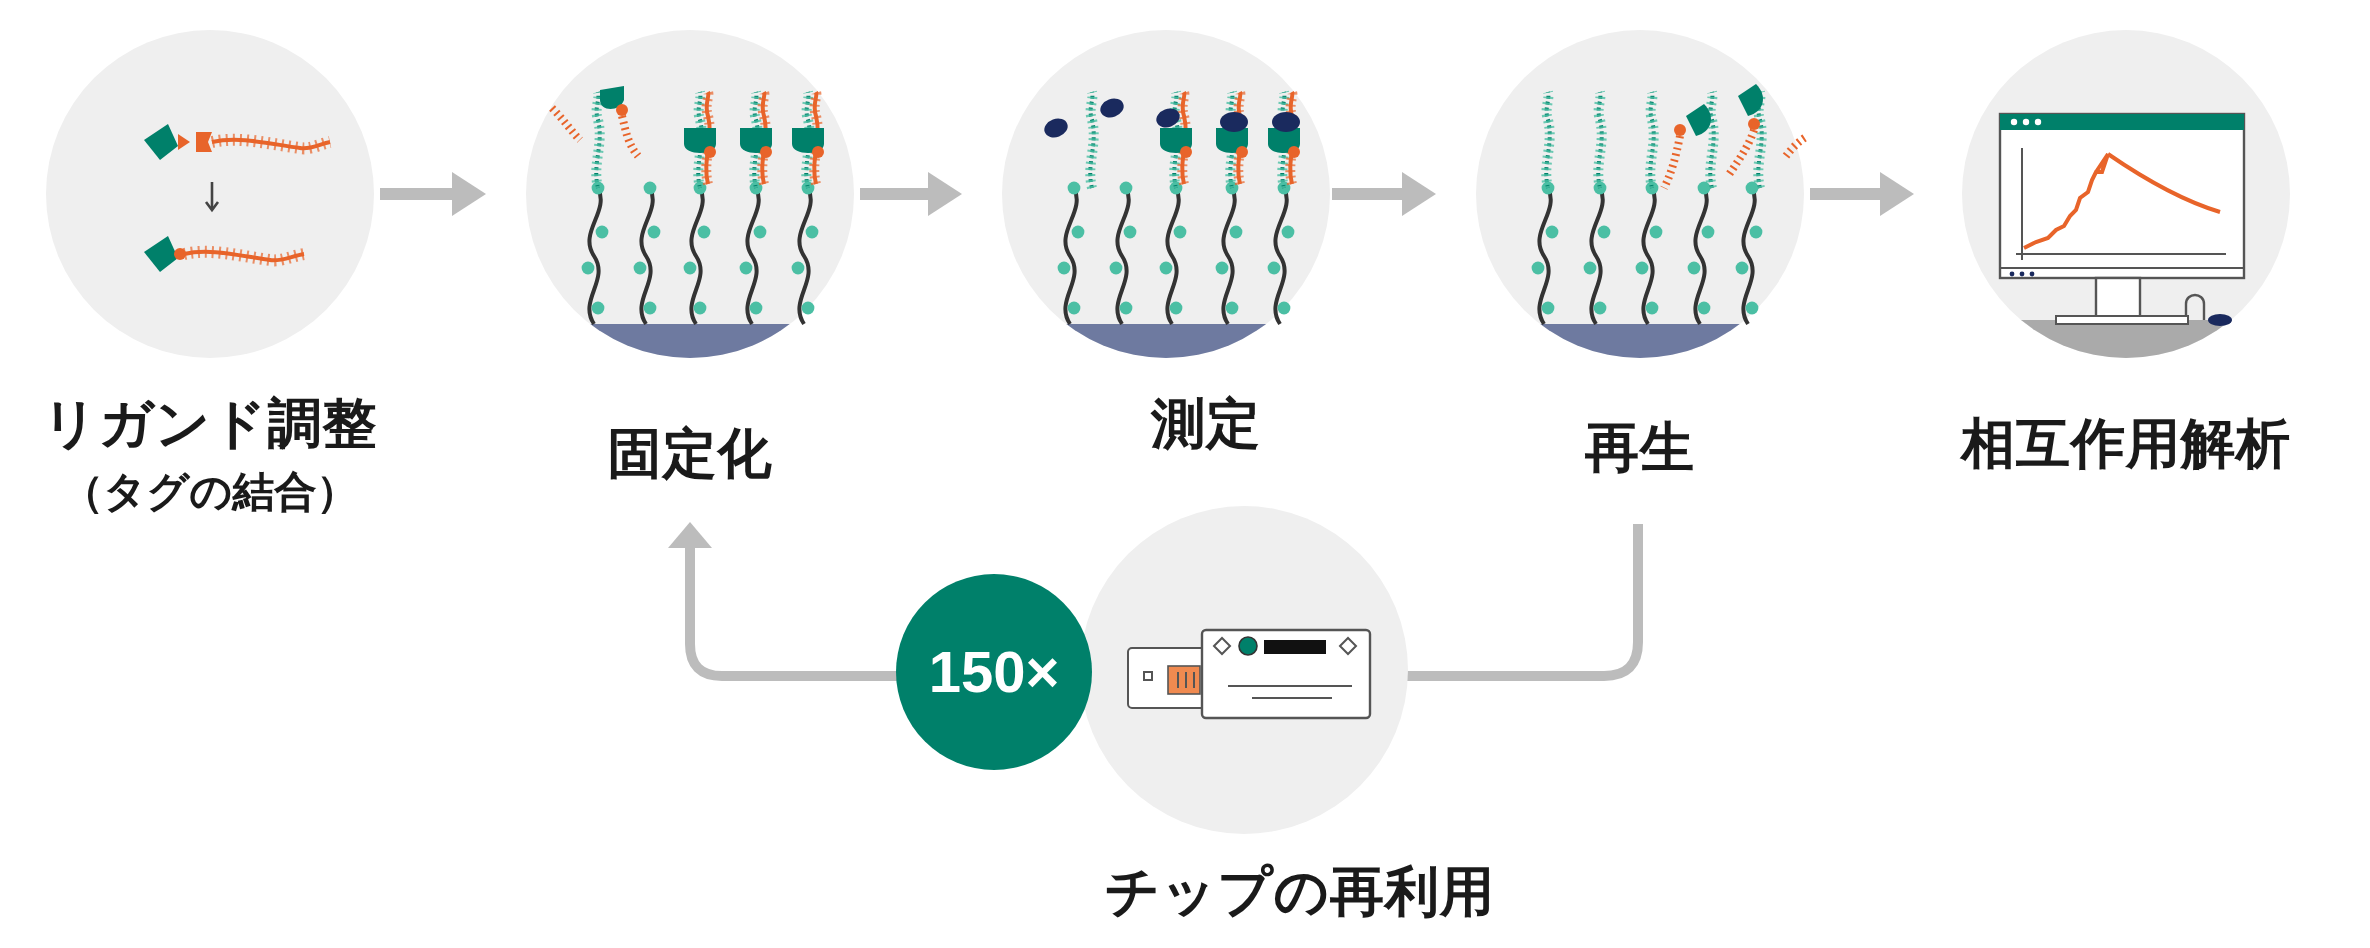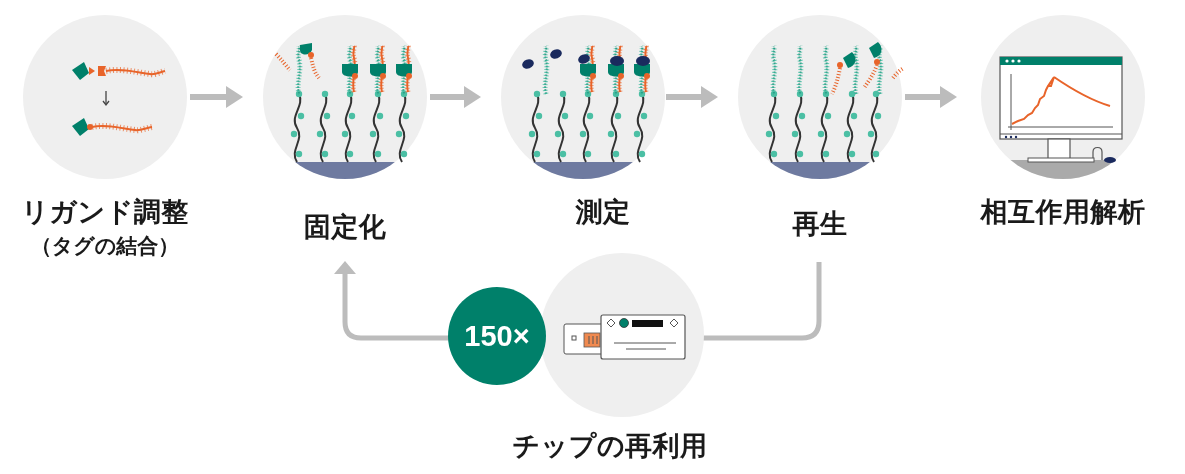--- a/index.html
+++ b/index.html
@@ -217,14 +217,14 @@
     <circle cx="497" cy="336" r="49" fill="#00806a"></circle>
     <text class="badge-text" x="497" y="346" text-anchor="middle" font-size="29" fill="#ffffff">150×</text>
   </g>
 </svg>
 
 <div class="label main" style="left:0;width:210px;top:194px;">リガンド調整</div>
 <div class="label sub" style="left:0;width:210px;top:232px;">（タグの結合）</div>
 <div class="label main" style="left:245px;width:200px;top:209px;">固定化</div>
 <div class="label main" style="left:503px;width:200px;top:194px;">測定</div>
 <div class="label main" style="left:720px;width:200px;top:194px;margin-top:12px;">再生</div>
-<div class="label main" style="left:953px;width:220px;top:194px;">相互作用解析</div>
-<div class="label main" style="left:460px;width:300px;top:428px;">チップの再利用</div>
+<div class="label main" style="left:953px;width:220px;top:204px;">相互作用解析</div>
+<div class="label main" style="left:500px;width:300px;top:428px;">チップの再利用</div>
 
 </body></html>

